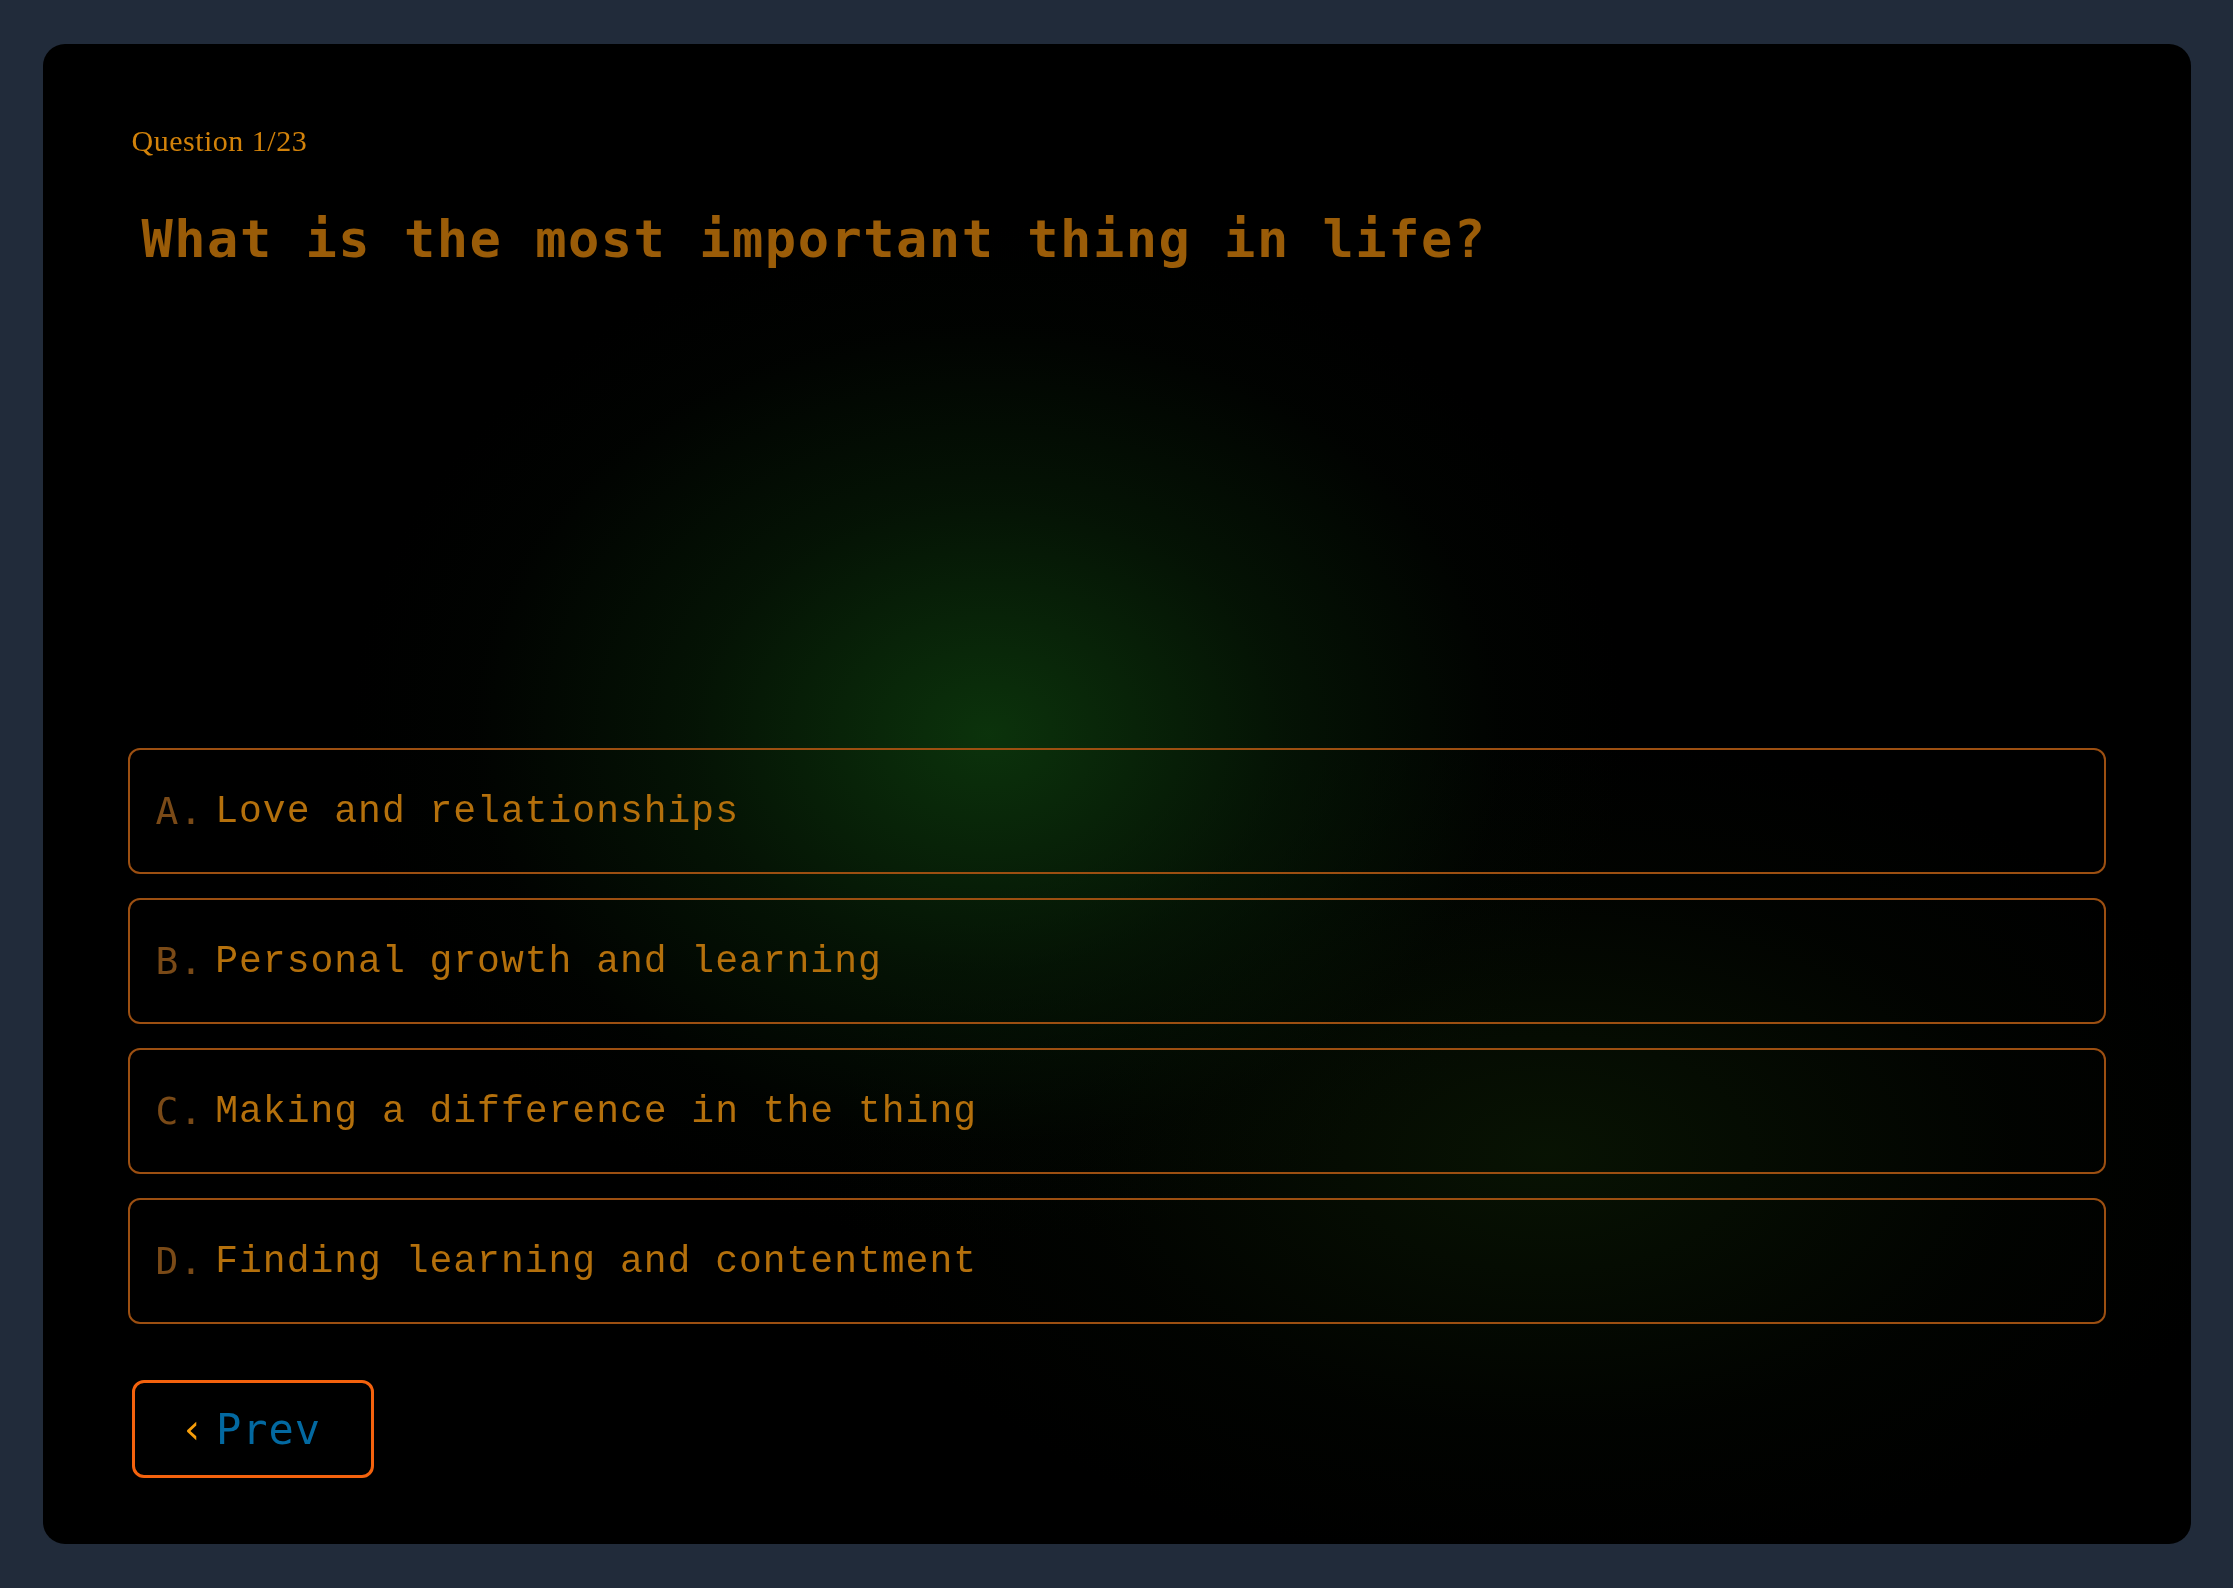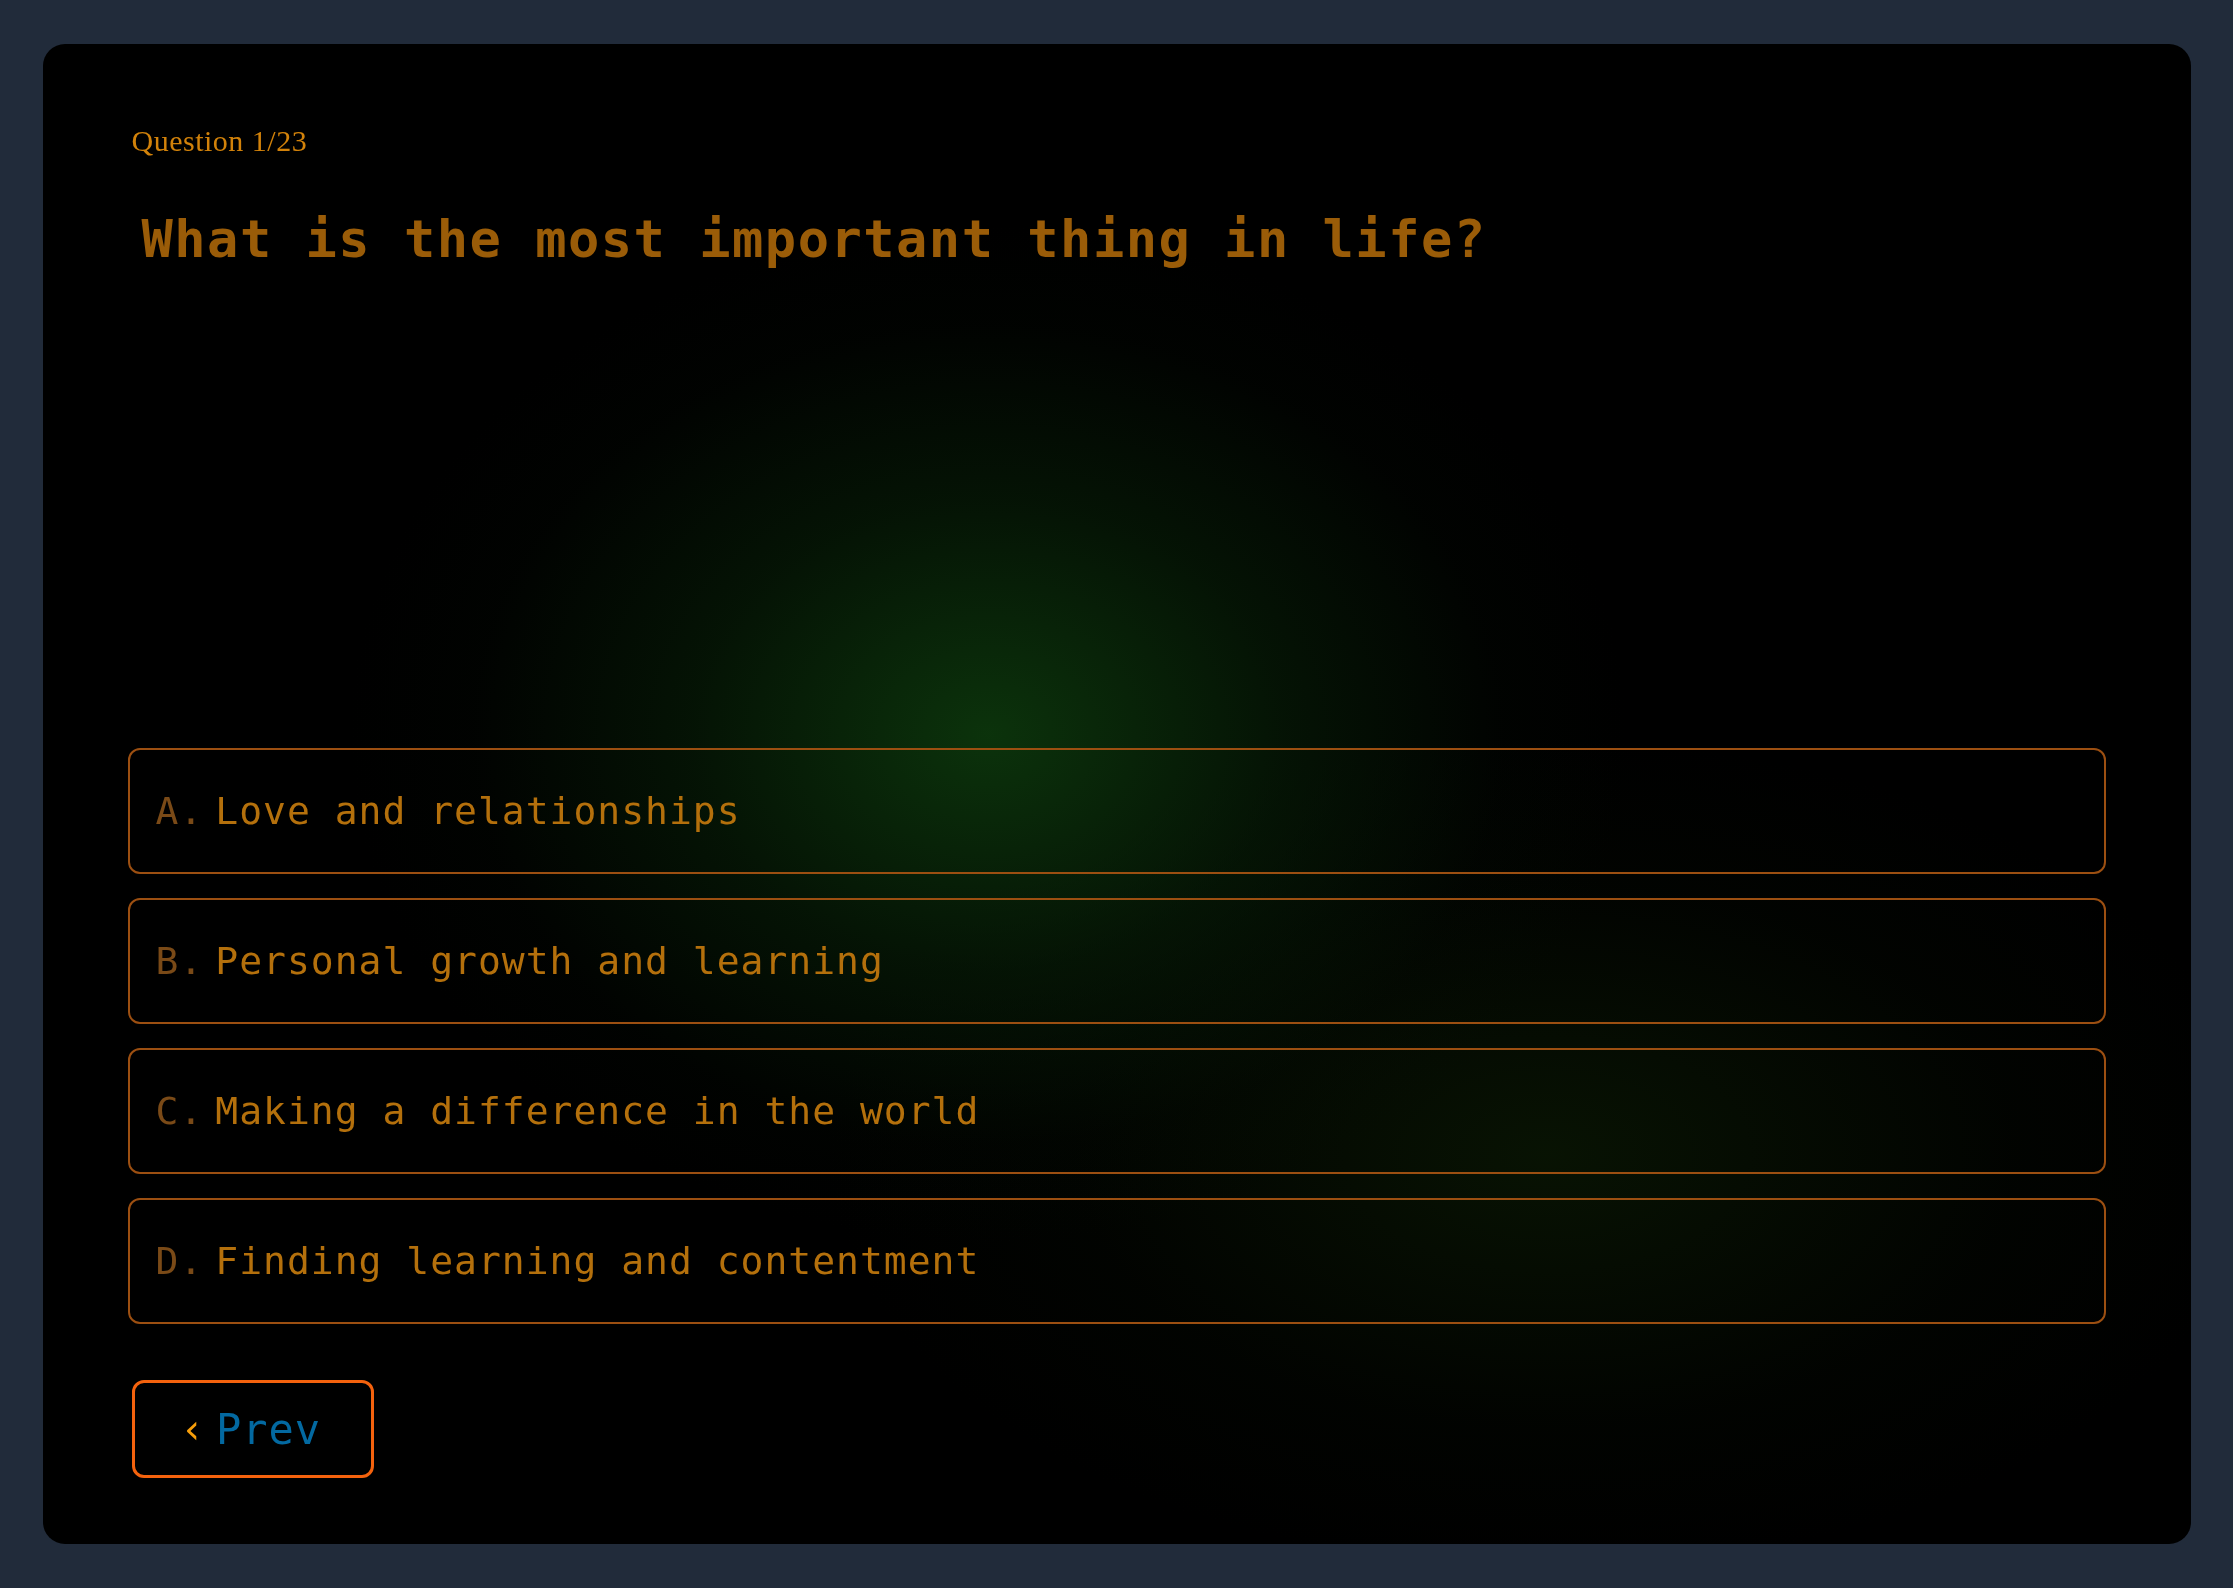--- a/index.html
+++ b/index.html
@@ -87,20 +87,21 @@
     letter-spacing: 1px;
     white-space: pre;
   }
 
   .option-text {
     color: #b4700c;
     font-size: 38px;
     letter-spacing: 1px;
     white-space: pre;
     margin-left: 12px;
+    font-family: Liberation Mono, monospace;
   }
 
   .nav-row {
     display: flex;
     align-items: center;
     justify-content: space-between;
     padding: 0 4px;
   }
 
   .nav-btn {
@@ -152,21 +153,21 @@
         <span class="option-text">Love and relationships</span>
       </div>
 
       <div class="option">
         <span class="option-letter">B.</span>
         <span class="option-text">Personal growth and learning</span>
       </div>
 
       <div class="option">
         <span class="option-letter">C.</span>
-        <span class="option-text">Making a difference in the world</span>
+        <span class="option-text">Making a difference in the thing</span>
       </div>
 
       <div class="option">
         <span class="option-letter">D.</span>
         <span class="option-text">Finding learning and contentment</span>
       </div>
 
     </div>
 
     <div class="nav-row">

